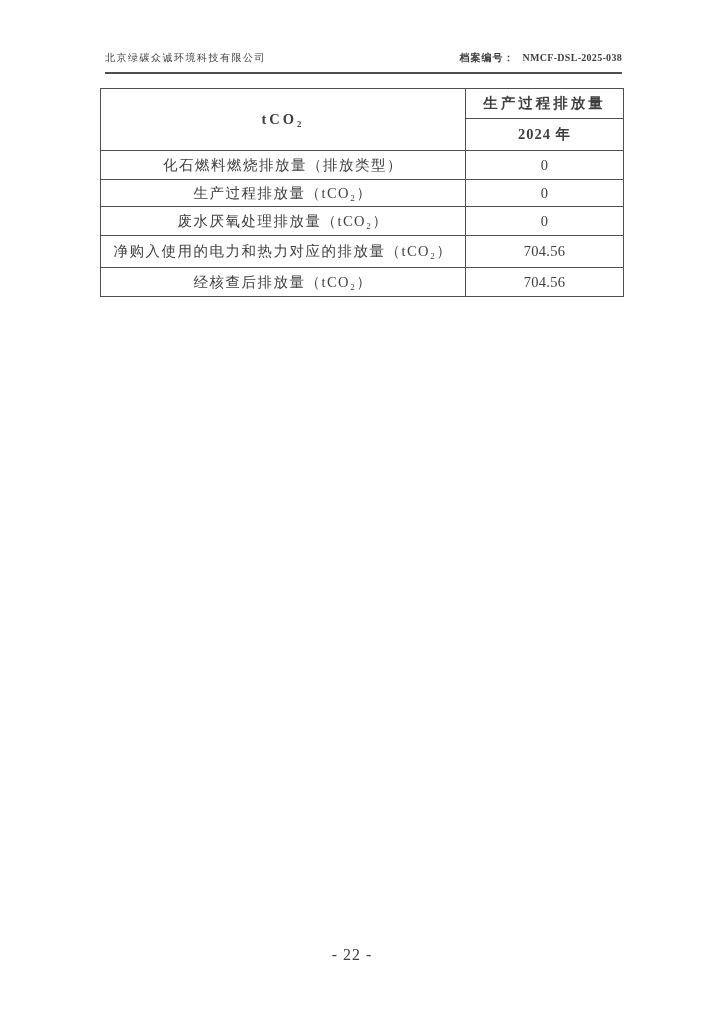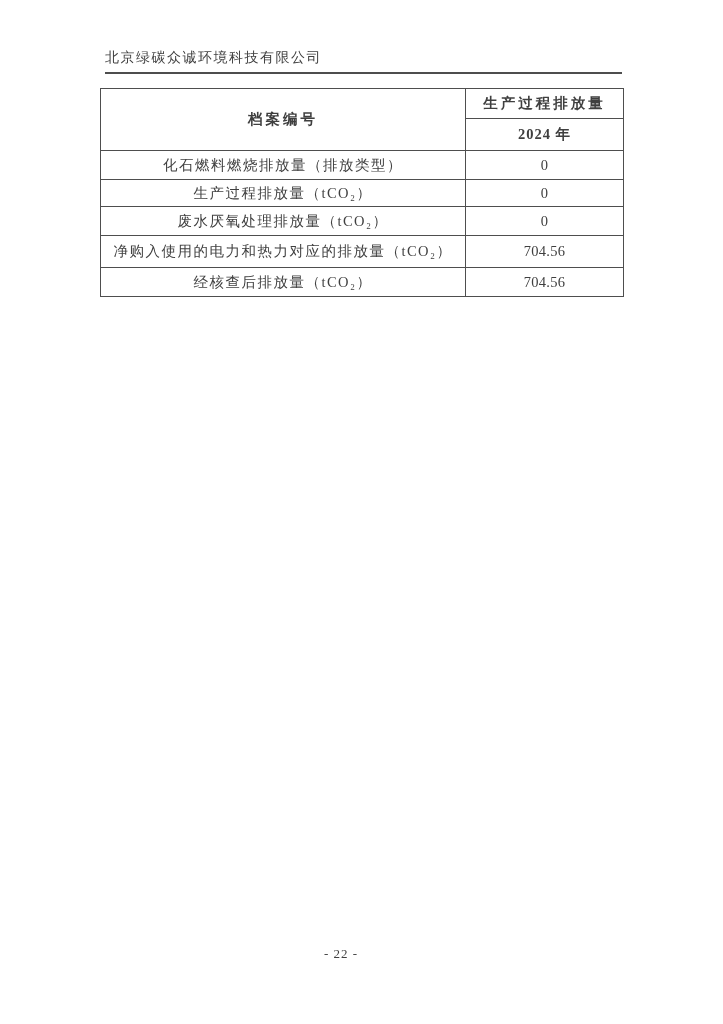--- a/index.html
+++ b/index.html
@@ -20,21 +20,21 @@
   .doc-header {
     position: absolute;
     top: 50px;
     left: 105px;
     width: 517px;
     display: flex;
     justify-content: space-between;
     align-items: baseline;
     border-bottom: 2px solid var(--border-color, #4e4e4e);
     padding-bottom: 6px;
-    font-size: 14px;
+    font-size: 10px;
     line-height: 16px;
     white-space: nowrap;
   }
   .company-name {
     letter-spacing: 1.5px;
     font-weight: 500;
   }
   .file-number {
     font-weight: bold;
   }
@@ -84,42 +84,45 @@
     letter-spacing: 1.5px;
   }
   .emissions-table td.row-value {
     letter-spacing: 0.3px;
   }
 
   
   .page-footer {
     position: absolute;
     top: 946px;
-    left: 5px;
+    left: 16px;
     width: 672px;
     text-align: center;
-    font-size: 13px;
+    font-size: 16px;
     letter-spacing: 1px;
   }
 </style>
 </head>
 <body style="--text-color: #3f3f3f; --border-color: #4e4e4e;">
 
 <div class="doc-header">
   <span class="company-name">北京绿碳众诚环境科技有限公司</span>
+  <span class="file-number">
+    <span class="file-number-label">档案编号：</span><span class="file-number-value">NMCF-DSL-2025-038</span>
+  </span>
 </div>
 
 <table class="emissions-table">
   <colgroup>
       <col class="c1">
       <col class="c2">
     </colgroup>
   <tbody>
     <tr class="hrow-a">
-      <td class="th" rowspan="2">档案编号</td>
+      <td class="th" rowspan="2">tCO₂</td>
       <td class="th">生产过程排放量</td>
     </tr>
     <tr class="hrow-b">
       <td class="th-year">2024 年</td>
     </tr>
     <tr class="drow-1">
       <td class="row-label">化石燃料燃烧排放量（排放类型）</td>
       <td class="row-value">0</td>
     </tr>
     <tr class="drow-2">

